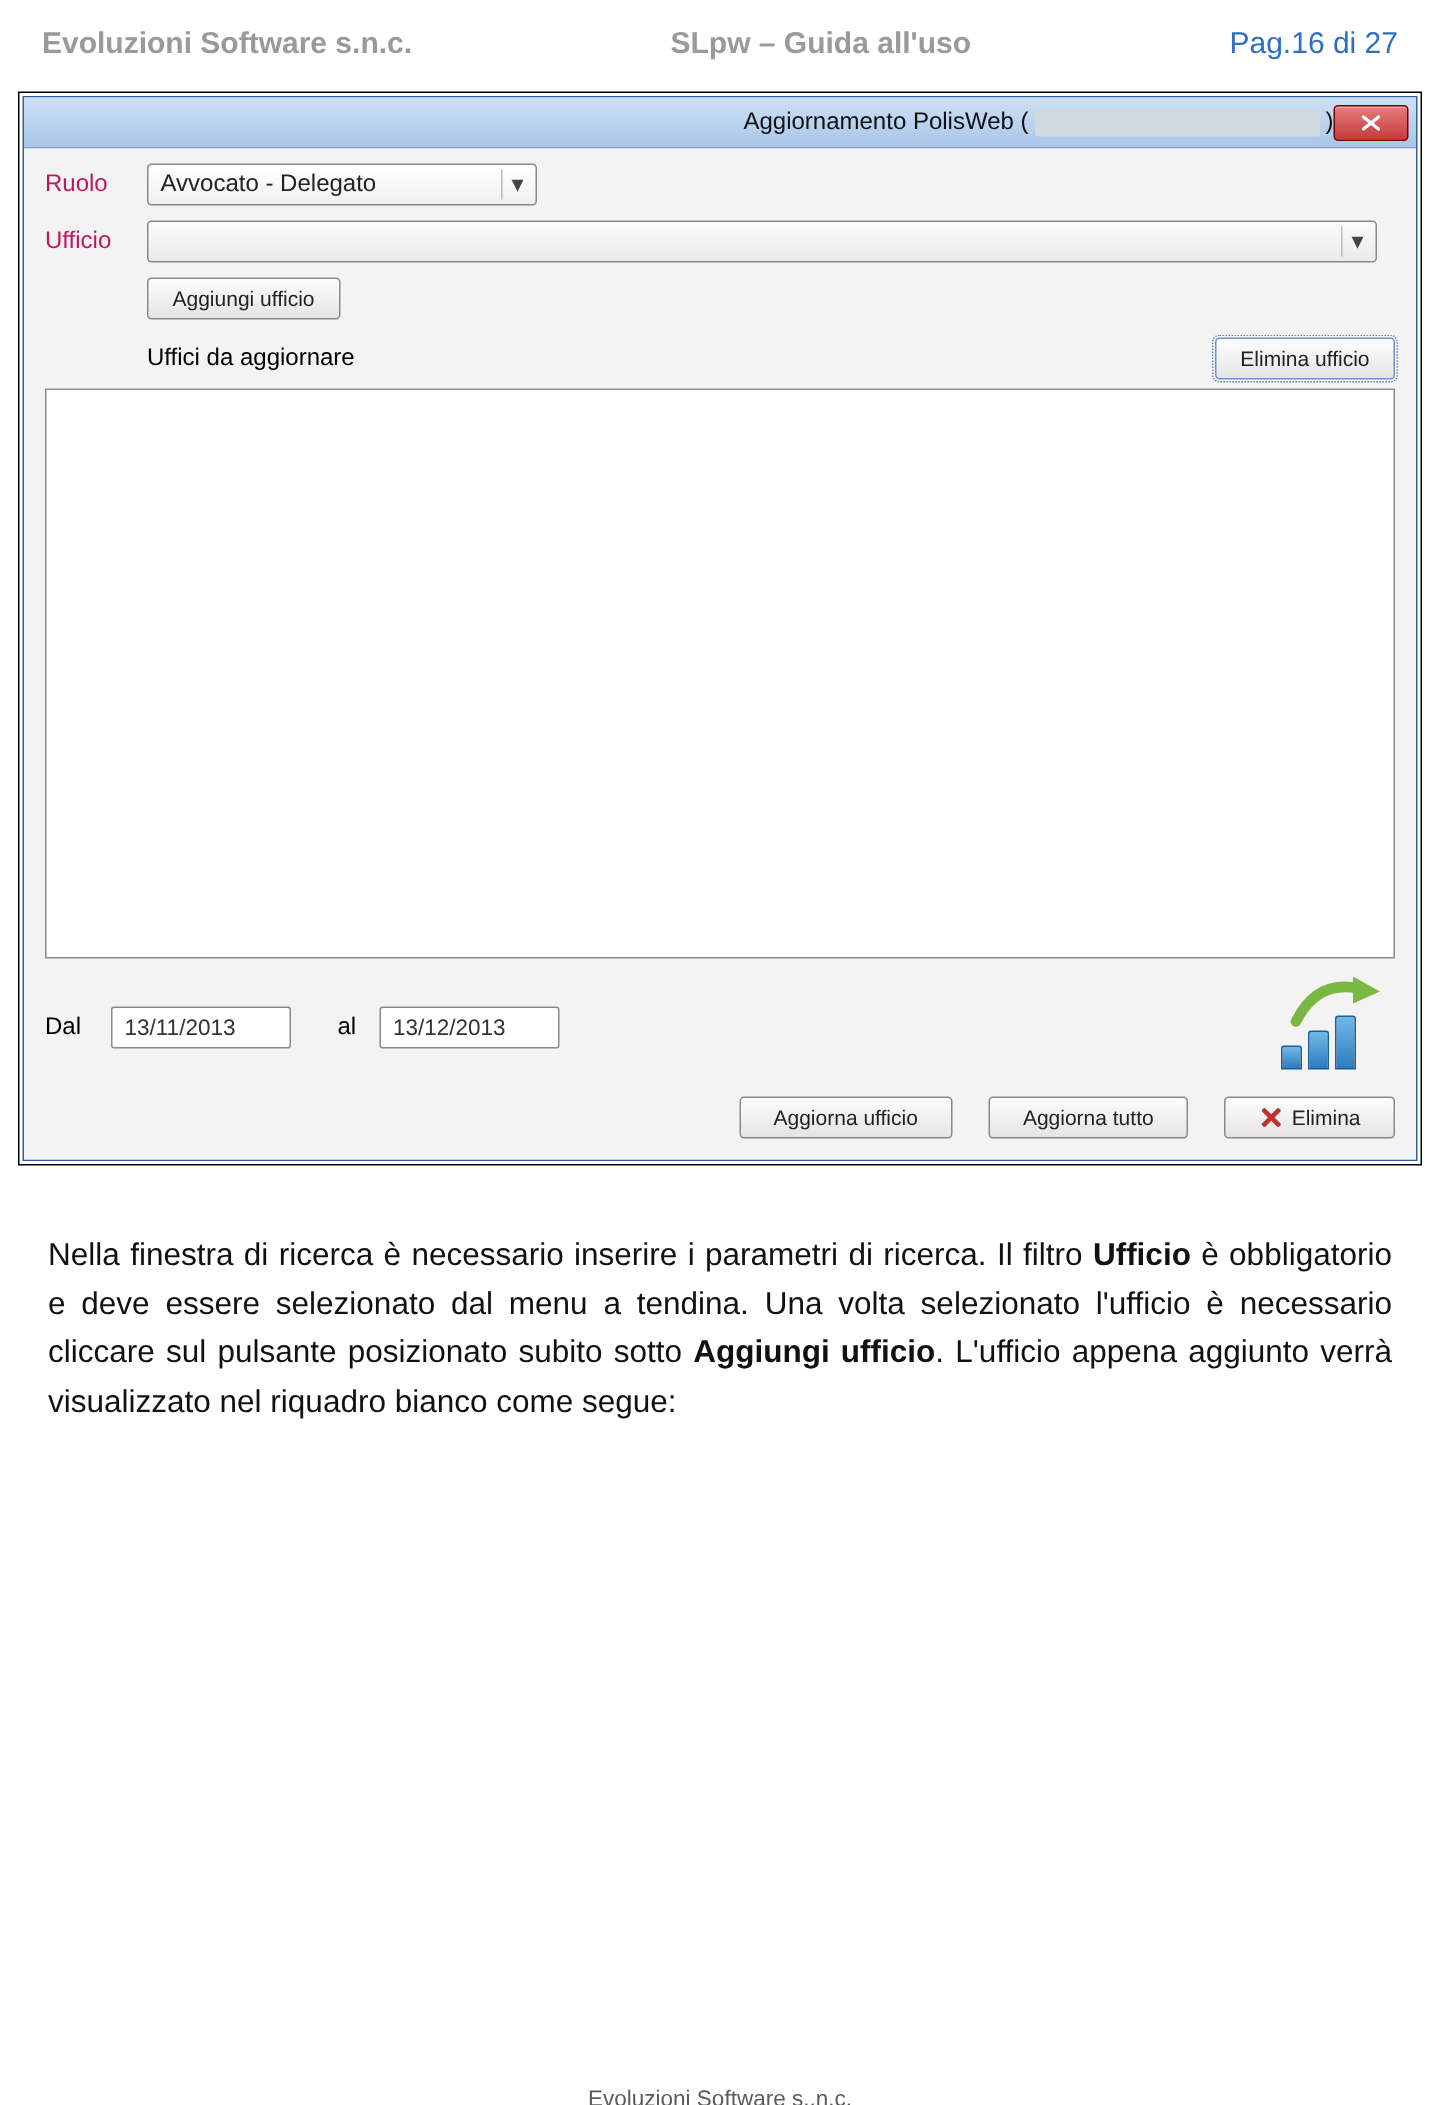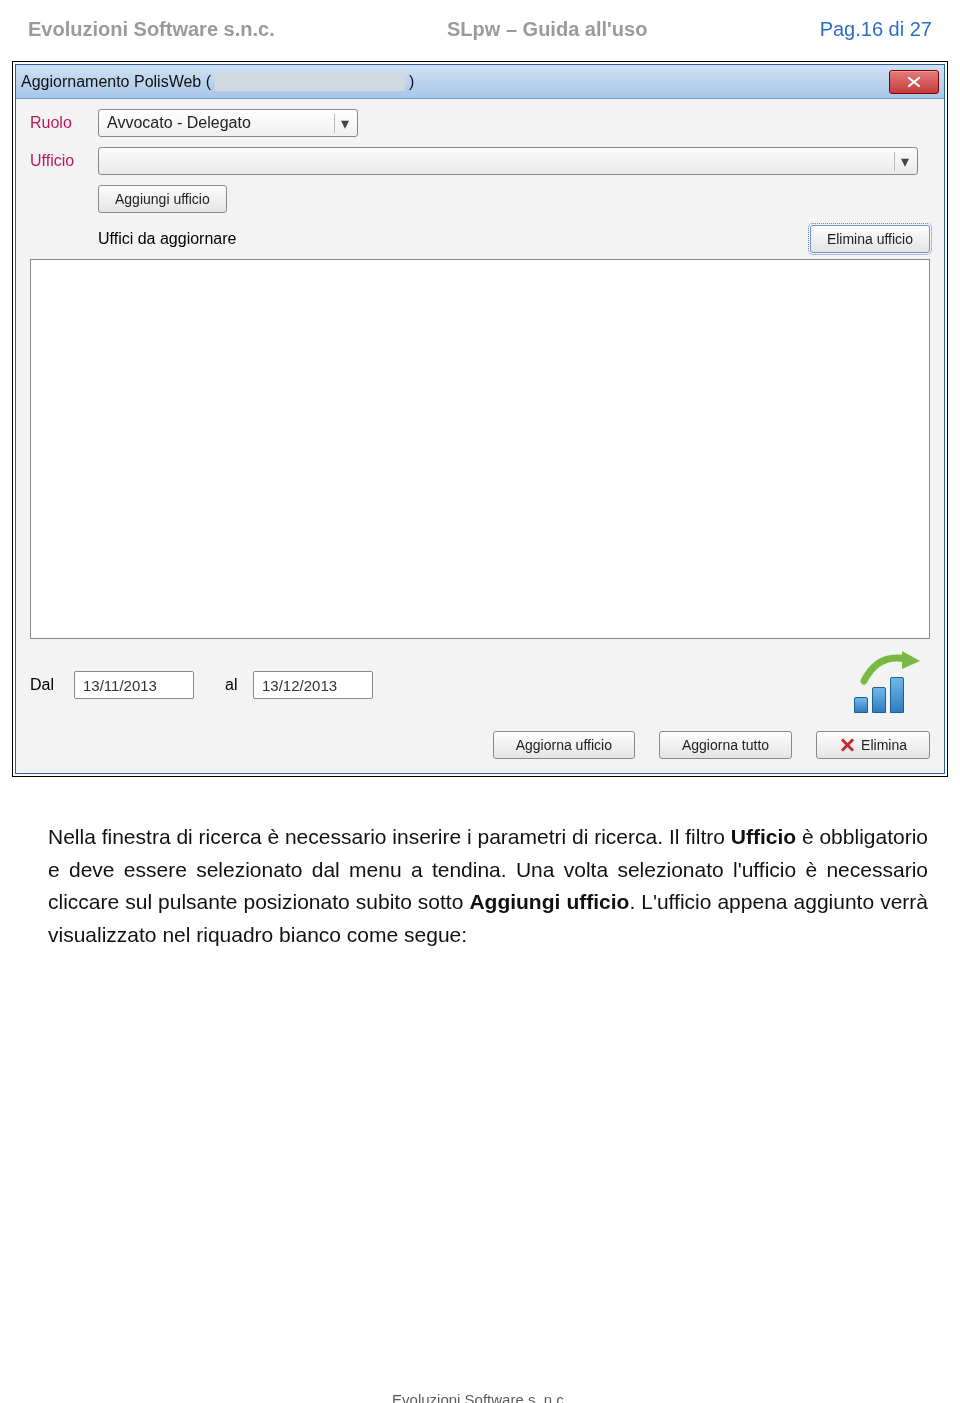--- a/index.html
+++ b/index.html
@@ -28,21 +28,21 @@
   .dialog {
     border: 1px solid #2f5f9e;
     background: #fff;
     font-size: 16px;
   }
   .titlebar {
     background: linear-gradient(#cfe1f4, #a9c6e8);
     border-bottom: 1px solid #7aa0cc;
     display: flex;
     align-items: center;
-    justify-content: space-between;
+    justify-content: flex-end;
     padding: 3px 5px;
     height: 34px;
   }
   .titlebar-text {
     color: #111;
     font-size: 16px;
     display: flex;
     align-items: center;
     gap: 4px;
   }
@@ -157,21 +157,21 @@
   .action-row .btn { padding: 0 22px; }
   .cancel-x {
     width:16px;height:16px;position:relative;display:inline-block;
   }
   .cancel-x::before,.cancel-x::after{
     content:"";position:absolute;left:7px;top:0;width:3px;height:16px;background:#c03030;border-radius:1px;
   }
   .cancel-x::before{transform:rotate(45deg);}
   .cancel-x::after{transform:rotate(-45deg);}
   .body-text {
-    padding: 20px 32px 0 48px;
+    padding: 20px 32px 0 32px;
     font-size: 21px;
     line-height: 1.55;
     color: #111;
     text-align: justify;
   }
   .body-text b { font-weight: 700; }
   .footer {
     text-align: center;
     font-size: 15px;
     color: #5b5b5b;

